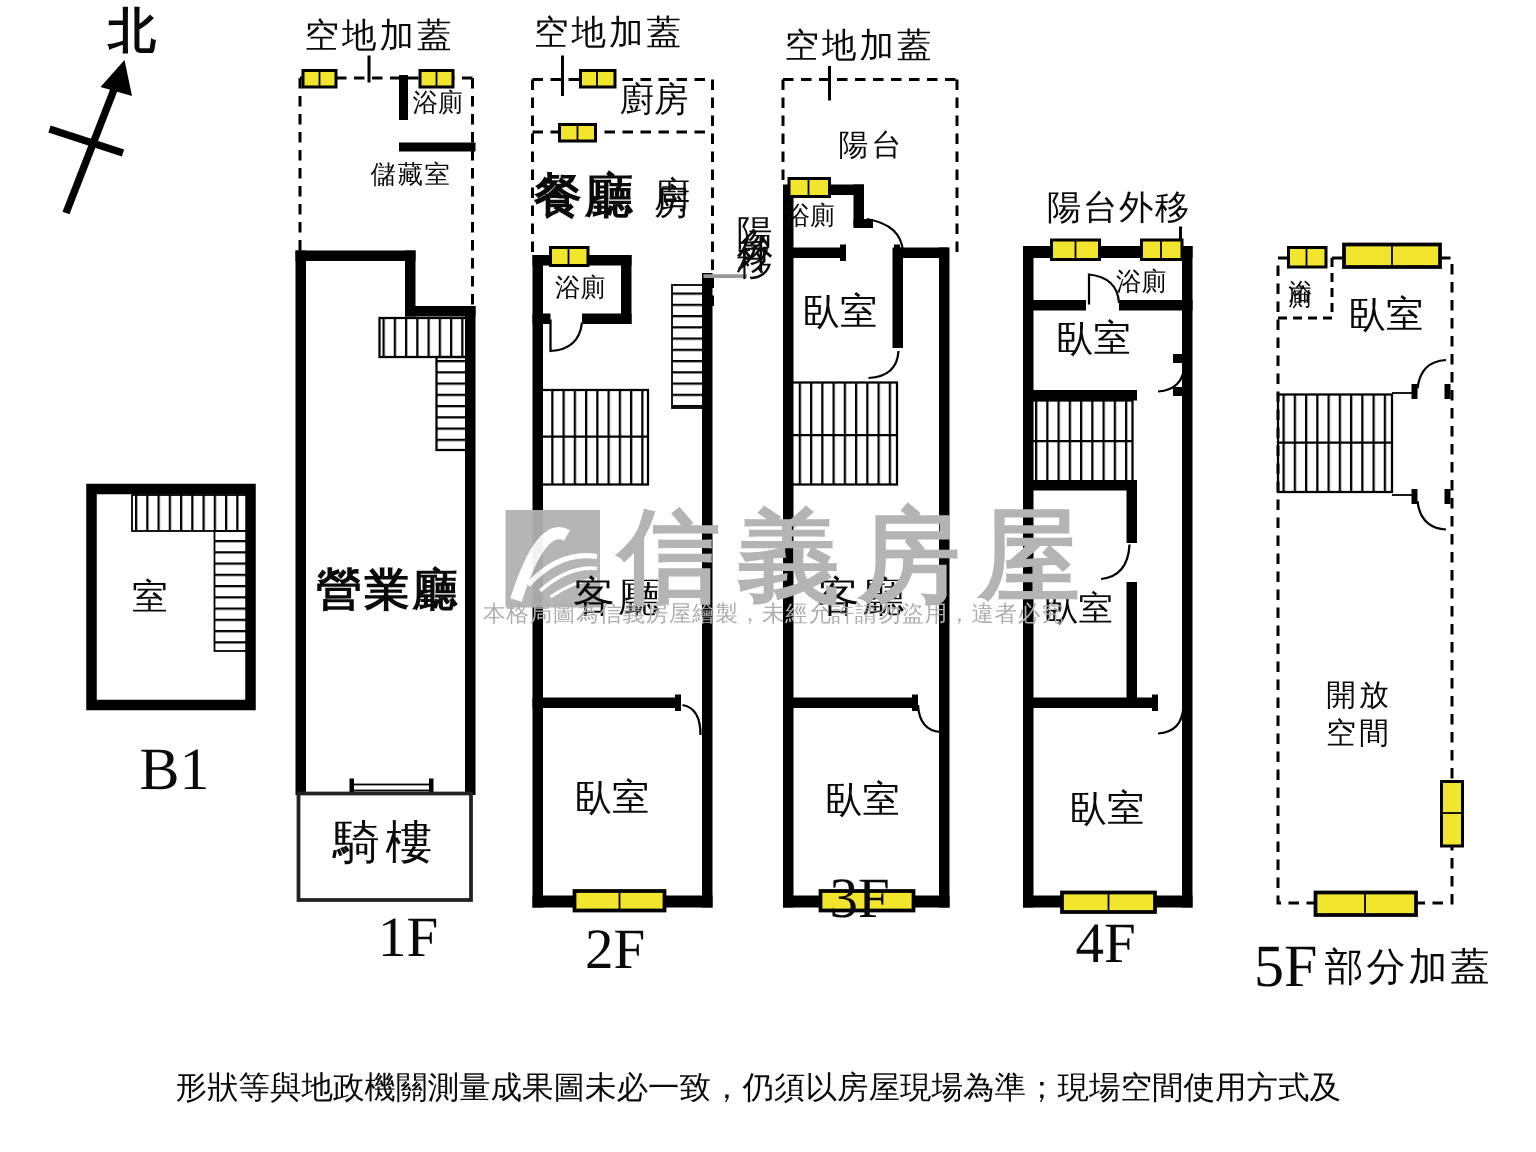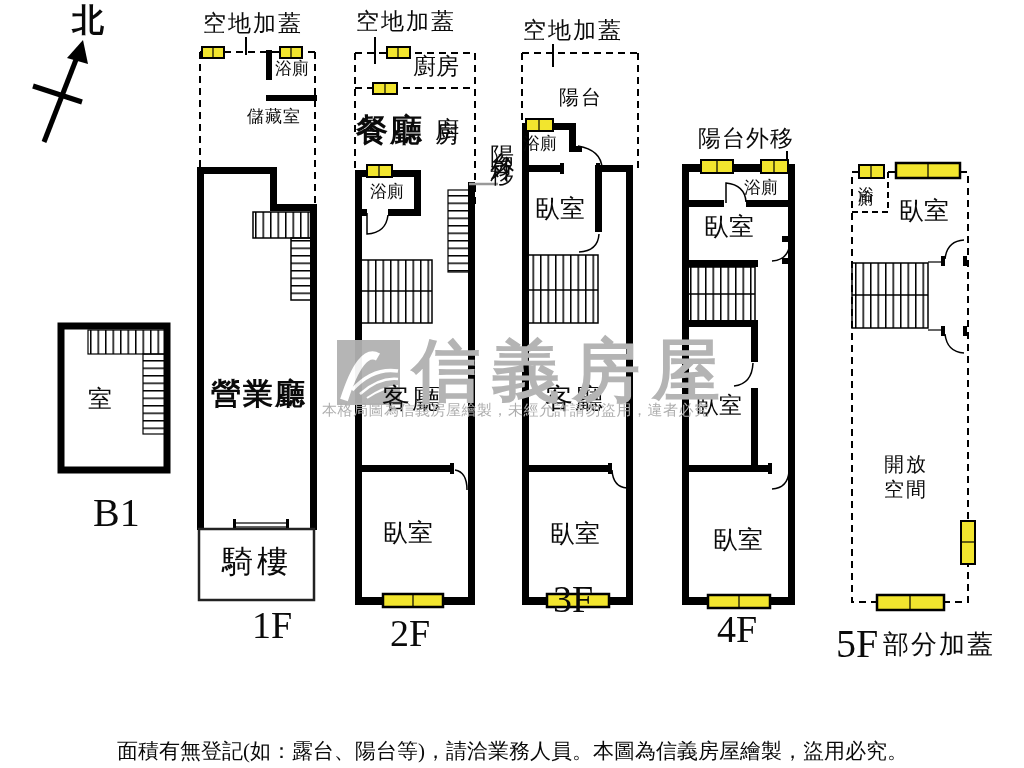--- a/index.html
+++ b/index.html
@@ -216,15 +216,15 @@
   <div class="txt vt" style="left:857px;top:174px;font-size:16px;letter-spacing:2px;">浴廁</div>
   <div class="txt" style="left:899px;top:198px;font-size:25px;">臥室</div>
   <div class="txt" style="left:884px;top:452px;font-size:20px;letter-spacing:2px;white-space:pre-line;line-height:25px;">開放
 空間</div>
   <div class="txt serifnum" style="left:836px;top:603px;font-size:40px;margin-top:20px;">5F</div>
   <div class="txt" style="left:883px;top:631px;font-size:26px;letter-spacing:2px;">部分加蓋</div>
 
   <div class="txt" style="left:412px;top:336px;font-size:68px;letter-spacing:12px;color:#b4b4b4;font-weight:bold;">信義房屋</div>
   <div class="txt" style="left:322px;top:403px;font-size:15px;letter-spacing:0.5px;color:#aeaeae;">本格局圖為信義房屋繪製，未經允許請勿盜用，違者必究</div>
 
-  <div class="txt" style="left:117px;top:740px;font-size:21px;">面積有無登記(如：露台、陽台等)，請洽業務人員。本圖為信義房屋繪製，盜用必究。</div>
+  <div class="txt" style="left:117px;top:714px;font-size:21px;">形狀等與地政機關測量成果圖未必一致，仍須以房屋現場為準；現場空間使用方式及</div>
 
 </div>
 
 </body></html>

